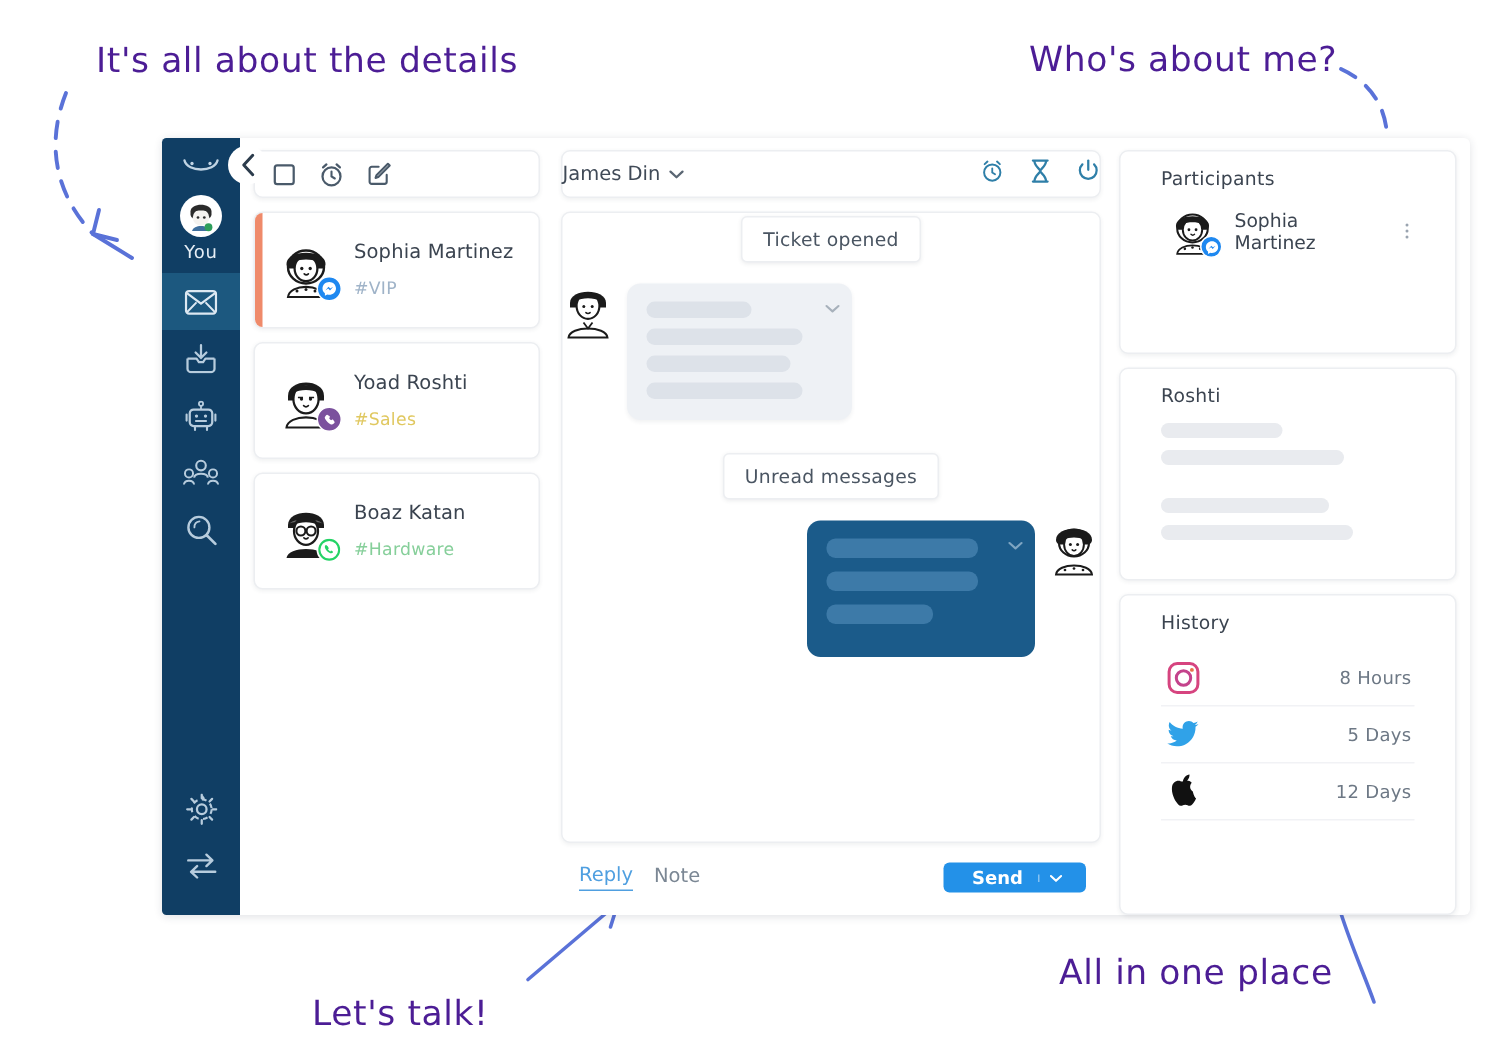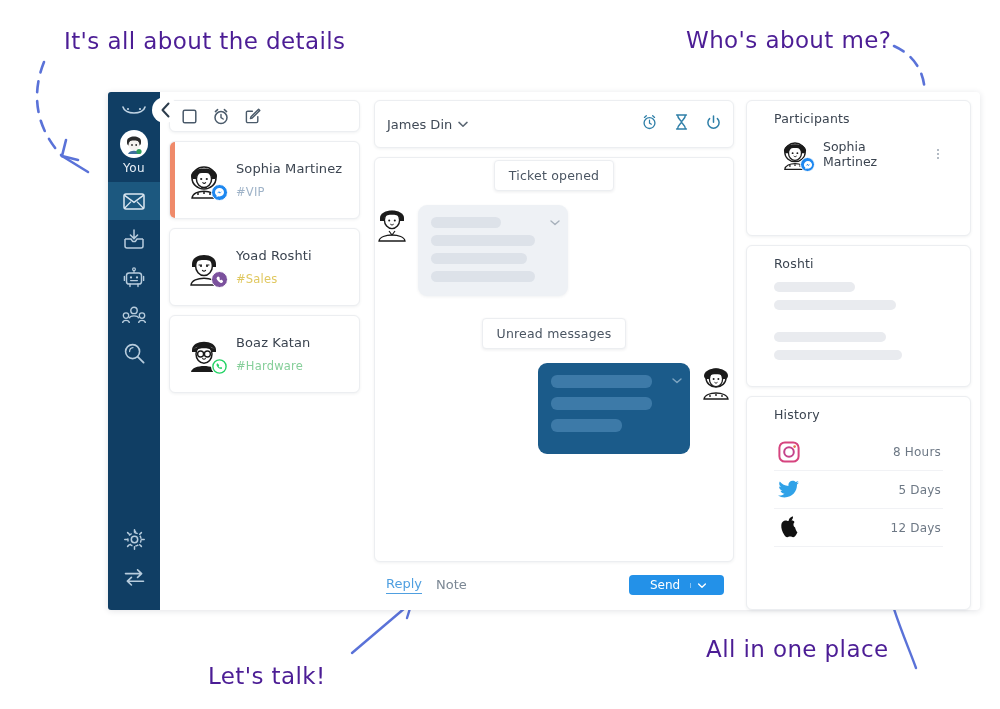--- a/index.html
+++ b/index.html
@@ -206,24 +206,24 @@
     font-family: "DejaVu Sans", sans-serif;
     font-size: 11.5px;
     letter-spacing: .2px;
   }
   .tag-vip { color: #9fb3c8; }
   .tag-sales { color: #e0c860; }
   .tag-hardware { color: #86cf9a; }
 
   
   .chat-head {
-    height: 48px;
-    display: flex;
-    align-items: center;
-    padding: 0 12px;
+    height: 32px;
+    display: flex;
+    align-items: center;
+    padding: 0 0;
     margin-bottom: 9px;
     justify-content: space-between;
   }
   .chat-title {
     font-family: "DejaVu Sans", sans-serif;
     font-size: 13px;
     color: #404a57;
     display: flex;
     align-items: center;
     gap: 6px;
@@ -318,20 +318,21 @@
     height: 20px;
     min-width: 78px;
     display: flex;
     align-items: center;
     justify-content: center;
     gap: 10px;
     padding: 0 7px 0 10px;
     font-family: "DejaVu Sans", sans-serif;
     font-size: 12px;
     cursor: pointer;
+    font-weight: bold;
   }
   .send-split { border-left: 1px solid rgba(255,255,255,.45); padding-left: 7px; display:flex; align-items:center;}
 
   
   .panel { padding: 10px 27px; box-sizing: border-box; }
   .panel-title {
     font-family: "DejaVu Sans", sans-serif;
     font-size: 12.5px;
     color: #3b4450;
     letter-spacing: .2px;

